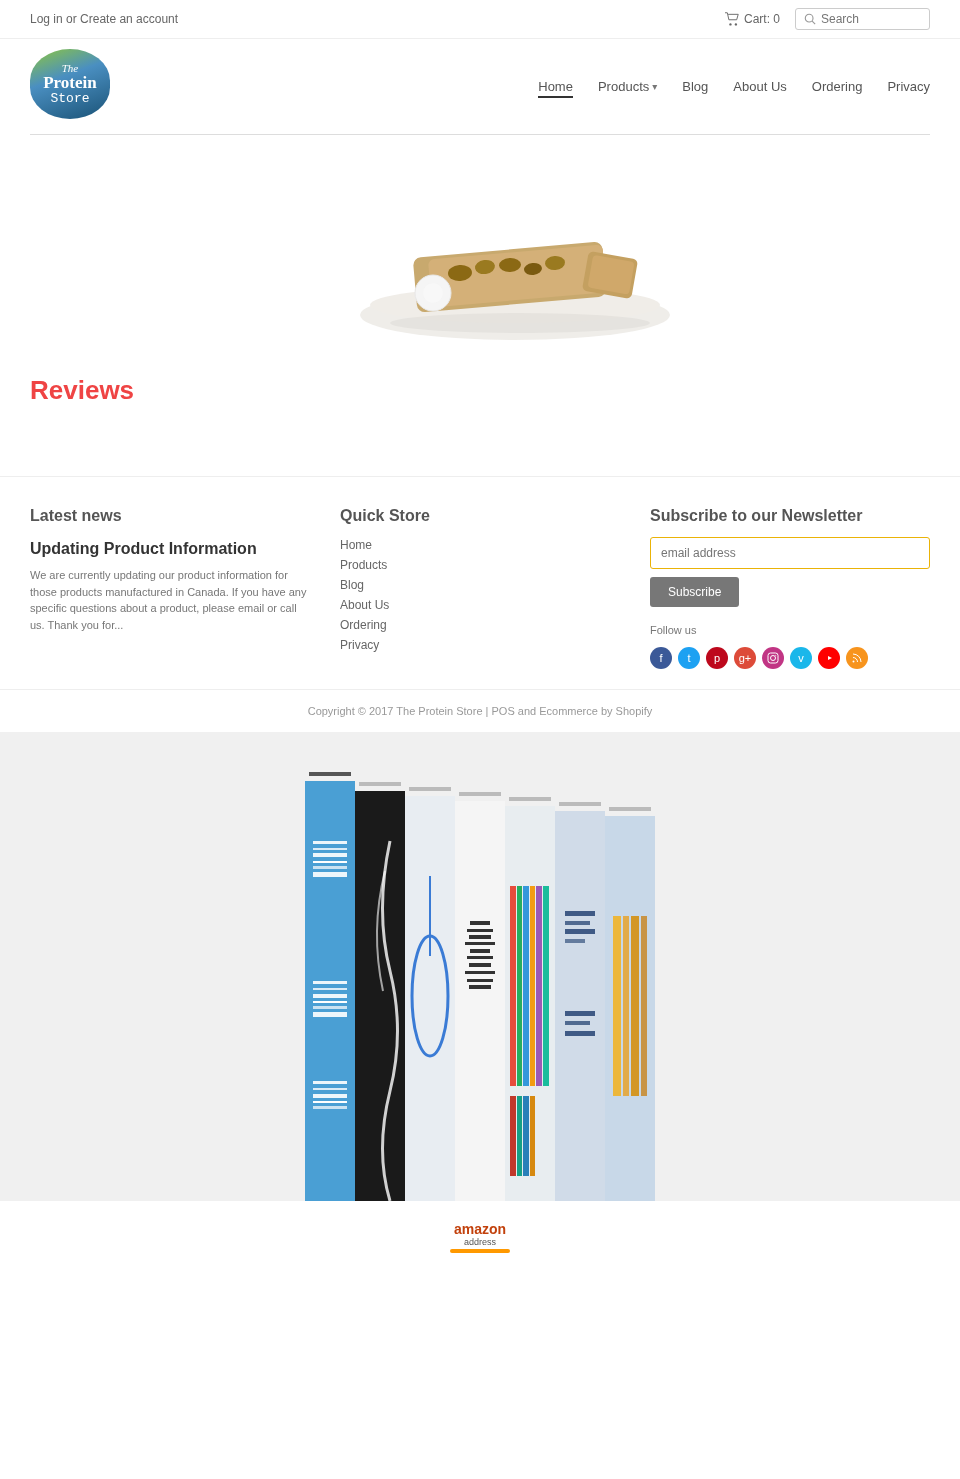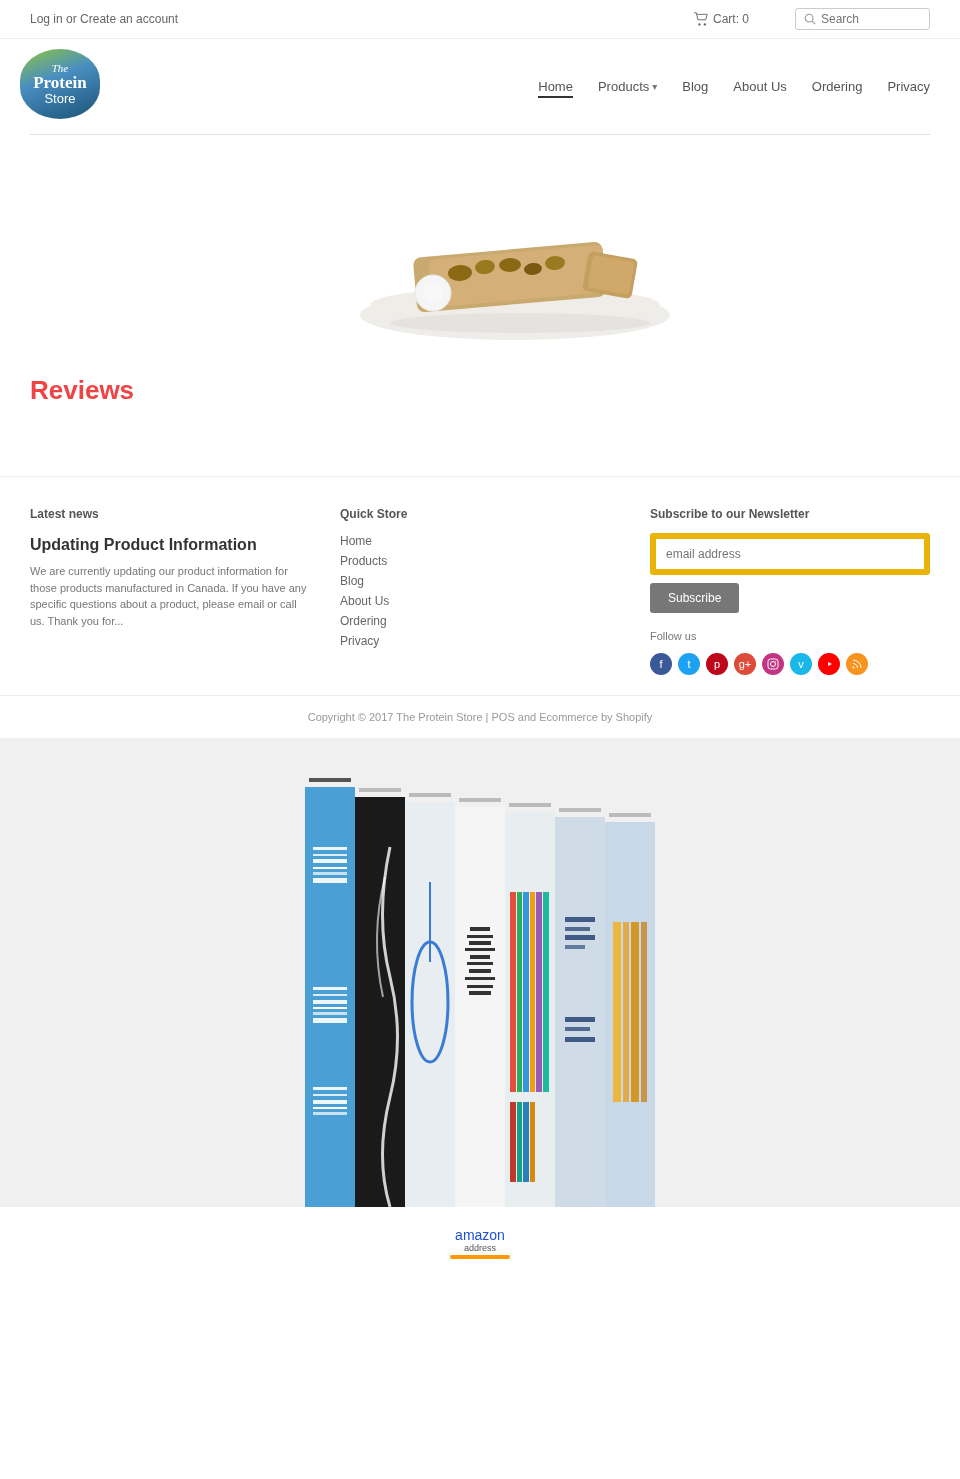--- a/index.html
+++ b/index.html
@@ -31,37 +31,36 @@
     }
     .cart-icon-svg { width: 16px; height: 14px; }
     .search-box {
       display: flex;
       align-items: center;
       border: 1px solid #ccc;
       border-radius: 3px;
       padding: 3px 8px;
       gap: 5px;
       background: #fff;
-      margin-left: 31px;
     }
     .search-input {
       border: none;
       outline: none;
       font-size: 12px;
       color: #999;
       width: 100px;
     }
     .search-icon-svg { width: 12px; height: 12px; color: #999; }
 
     
     .site-header {
       display: flex;
       align-items: center;
       justify-content: space-between;
-      padding: 10px 30px 10px 20px;
+      padding: 10px 30px 10px 30px;
       text-align: right;
     }
     .nav-menu {
       display: flex;
       align-items: center;
       gap: 25px;
       list-style: none;
     }
     .nav-menu li a {
       text-decoration: none;
@@ -113,21 +112,21 @@
     .footer-area {
       background: #fff;
       padding: 30px 30px 20px 30px;
       display: grid;
       grid-template-columns: 1fr 1fr 1fr;
       gap: 30px;
       border-top: 1px solid #eee;
       margin-top: 20px;
     }
     .footer-section h3 {
-      font-size: 12px;
+      font-size: 16px;
       font-weight: bold;
       color: #555;
       margin-bottom: 12px;
     }
     .footer-section .news-title {
       font-size: 12px;
       font-weight: bold;
       color: #333;
       margin-bottom: 6px;
     }
@@ -136,21 +135,21 @@
       color: #777;
       line-height: 1.5;
     }
     .footer-links { list-style: none; }
     .footer-links li { margin-bottom: 5px; }
     .footer-links li a { font-size: 12px; color: #666; text-decoration: none; }
 
     
     .newsletter-input {
       width: 100%;
-      border: 6px solid #eab308;
+      border: 1px solid #eab308;
       border-radius: 3px;
       padding: 8px 10px;
       font-size: 12px;
       color: #aaa;
       margin-bottom: 8px;
       outline: none;
     }
     .subscribe-btn {
       background: #777;
       color: #fff;
@@ -236,21 +235,21 @@
     .logo-protein {
       font-size: 17px;
       font-weight: bold;
       color: #fff;
       font-family: Georgia, serif;
       line-height: 1;
     }
     .logo-store {
       font-size: 13px;
       color: #fff;
-      font-family: Liberation Sans, sans-serif;
+      font-family: Liberation Mono, monospace;
     }
   </style>
 </head>
 <body>
 
 <div class="top-bar">
   <div class="top-bar-left">
     <a href="#">Log in</a><span> or </span><a href="#">Create an account</a>
   </div>
   <div class="top-bar-right">
@@ -524,17 +523,17 @@
           <rect x="36" y="100" width="6" height="180" fill="#c87800" opacity="0.7"></rect>
         </svg>
       </div>
     </div>
 
   </div>
 </div>
 
 <div class="amazon-section">
   <div style="display:flex; flex-direction:column; align-items:center; width:70px;">
-    <div style="font-size:14px; font-weight:normal; color:#1d4ed8; font-family:Arial;">amazon</div>
+    <div style="font-size:14px; font-weight:bold; color:#c2410c; font-family:Arial;">amazon</div>
     <div style="font-size:9px; color:#555; font-family:Arial;">address</div>
     <div style="width:60px; height:4px; background:#ff9900; border-radius:2px; margin-top:2px;"></div>
   </div>
 </div>
 
 </body></html>

